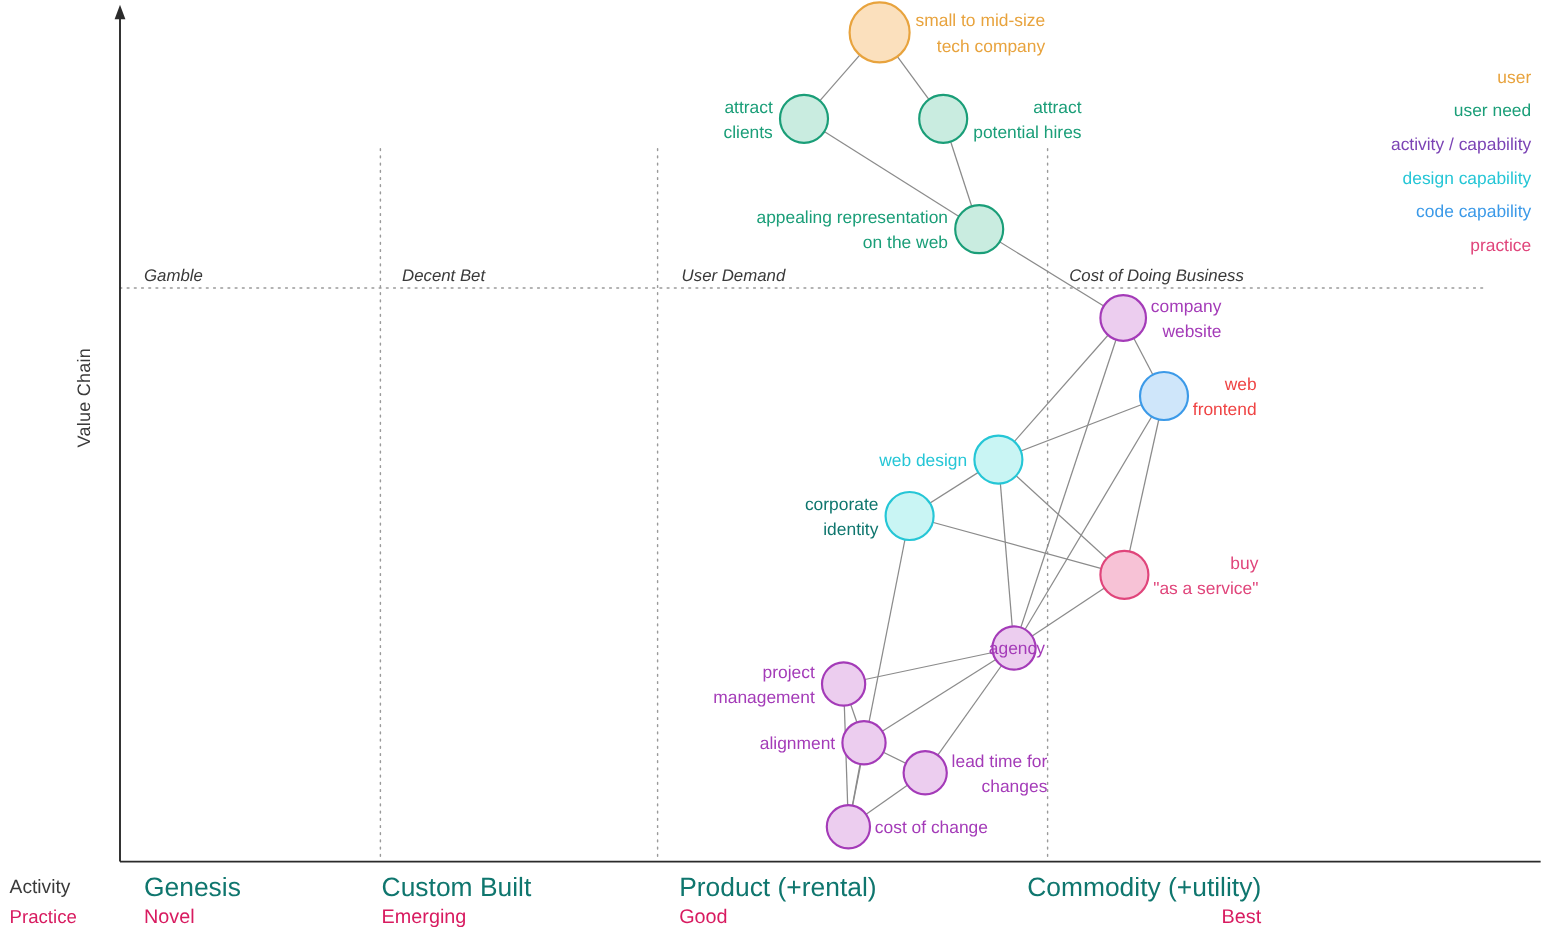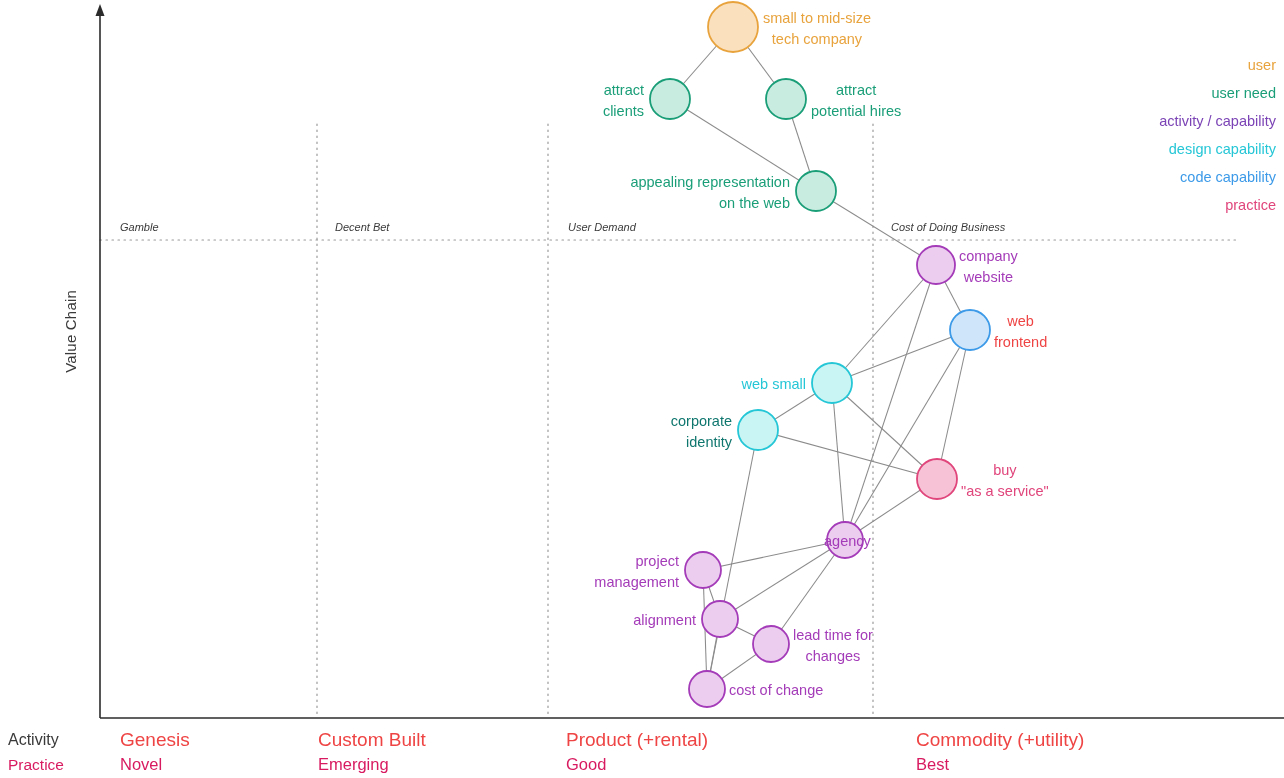--- a/index.html
+++ b/index.html
@@ -63,33 +63,33 @@
     font-size: 15px;
     color: #3a3a3a;
     writing-mode: vertical-rl;
     transform: rotate(180deg);
     letter-spacing: 0.2px;
   }
 
   .anno-label {
     position: absolute;
     font-style: italic;
-    font-size: 11px;
+    font-size: 14px;
     color: #3a3a3a;
     white-space: nowrap;
   }
 
   .stage-block {
     position: absolute;
     top: 727px;
     white-space: nowrap;
   }
   .stage-activity {
-    font-size: 19px;
-    color: #ef4444;
+    font-size: 22px;
+    color: #0f766e;
     line-height: 25px;
   }
   .stage-practice {
     font-size: 16.5px;
     color: #d81b60;
     line-height: 25px;
   }
   .axis-side-label {
     position: absolute;
     left: 8px;
@@ -118,21 +118,21 @@
     line-height: 28px;
     white-space: nowrap;
   }
 
   .node-label {
     position: absolute;
     font-size: 14.5px;
     line-height: 21px;
     white-space: pre;
   }
-  .node-label.right { text-align: center; }
+  .node-label.right { text-align: right; }
   .node-label.left  { text-align: right; }
 </style>
 </head>
 <body>
 
 <div id="map-root">
 
   <svg id="map-svg" viewBox="0 0 1284 778" xmlns="http://www.w3.org/2000/svg">
     <g id="grid-layer">
         <line x1="317" y1="124" x2="317" y2="718" class="grid-v"></line>
@@ -211,21 +211,21 @@
         <div class="stage-practice">Novel</div>
       </div>
       <div class="stage-block" style="left: 318px;">
         <div class="stage-activity">Custom Built</div>
         <div class="stage-practice">Emerging</div>
       </div>
       <div class="stage-block" style="left: 566px;">
         <div class="stage-activity">Product (+rental)</div>
         <div class="stage-practice">Good</div>
       </div>
-      <div class="stage-block" style="left: 916px;">
+      <div class="stage-block" style="left: 856px; text-align: right;">
         <div class="stage-activity">Commodity (+utility)</div>
         <div class="stage-practice">Best</div>
       </div>
     </div>
 
   <div class="legend">
     <div id="legend-items">
         <div class="legend-item" style="color: rgb(232, 163, 61); margin-top: 47px;">user</div>
         <div class="legend-item" style="color: rgb(26, 158, 120);">user need</div>
         <div class="legend-item" style="color: rgb(123, 67, 181);">activity / capability</div>
@@ -241,21 +241,21 @@
       <div class="node-label left" style="color: rgb(26, 158, 120); right: 640px; top: 80px;">attract
 clients</div>
       <div class="node-label right" style="color: rgb(26, 158, 120); left: 811px; top: 80px;">attract
 potential hires</div>
       <div class="node-label left" style="color: rgb(26, 158, 120); right: 494px; top: 172px;">appealing representation
 on the web</div>
       <div class="node-label right" style="color: rgb(164, 59, 184); left: 959px; top: 246px;">company
 website</div>
       <div class="node-label right" style="color: #ef4444; left: 994px; top: 311px;">web
 frontend</div>
-      <div class="node-label left" style="color: rgb(37, 198, 214); right: 478px; top: 374px;">web small</div>
+      <div class="node-label left" style="color: rgb(37, 198, 214); right: 478px; top: 374px;">web design</div>
       <div class="node-label left" style="color: #0f766e; right: 552px; top: 411px;">corporate
 identity</div>
       <div class="node-label right" style="color: rgb(224, 69, 123); left: 961px; top: 460px;">buy
 "as a service"</div>
       <div class="node-label right" style="color: rgb(164, 59, 184); left: 824px; top: 531px;">agency</div>
       <div class="node-label left" style="color: rgb(164, 59, 184); right: 605px; top: 551px;">project
 management</div>
       <div class="node-label left" style="color: rgb(164, 59, 184); right: 588px; top: 610px;">alignment</div>
       <div class="node-label right" style="color: rgb(164, 59, 184); left: 793px; top: 625px;">lead time for
 changes</div>

